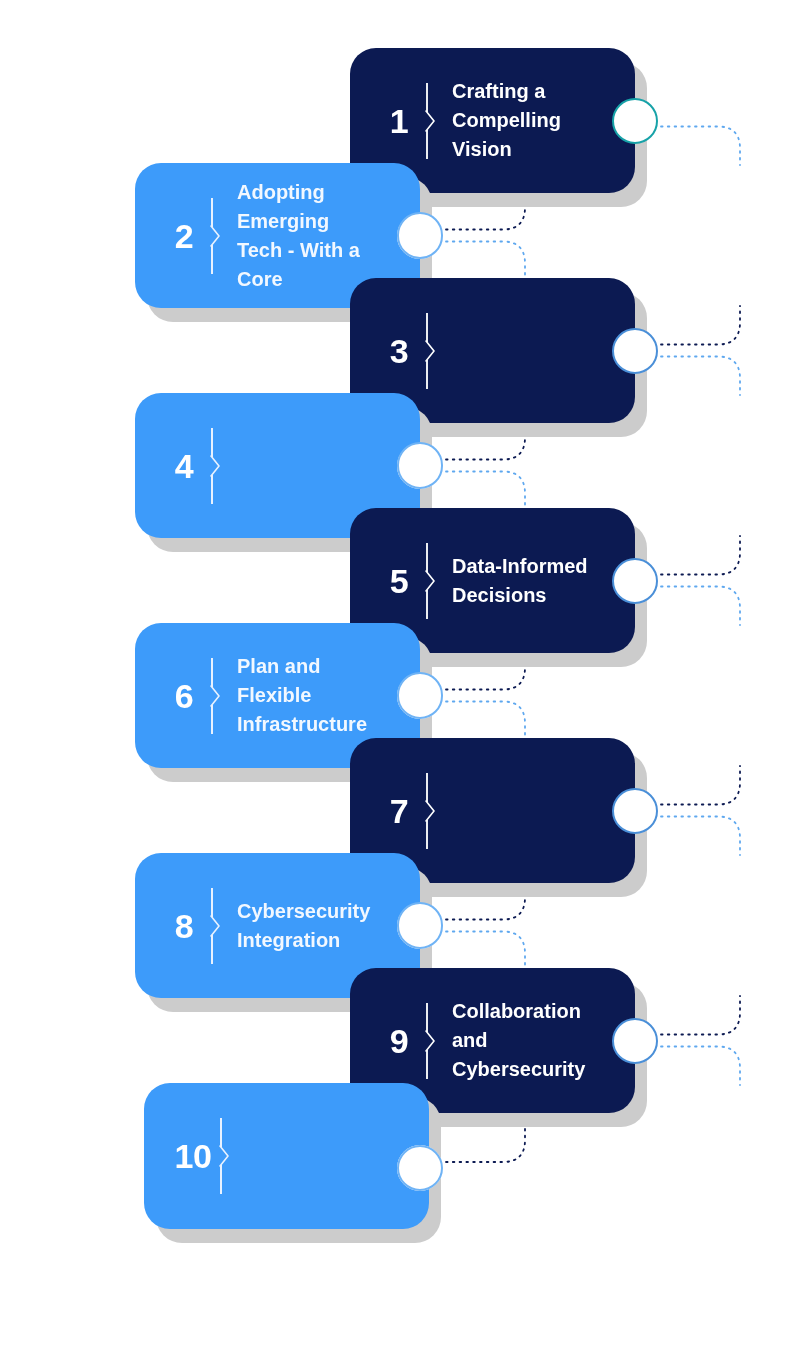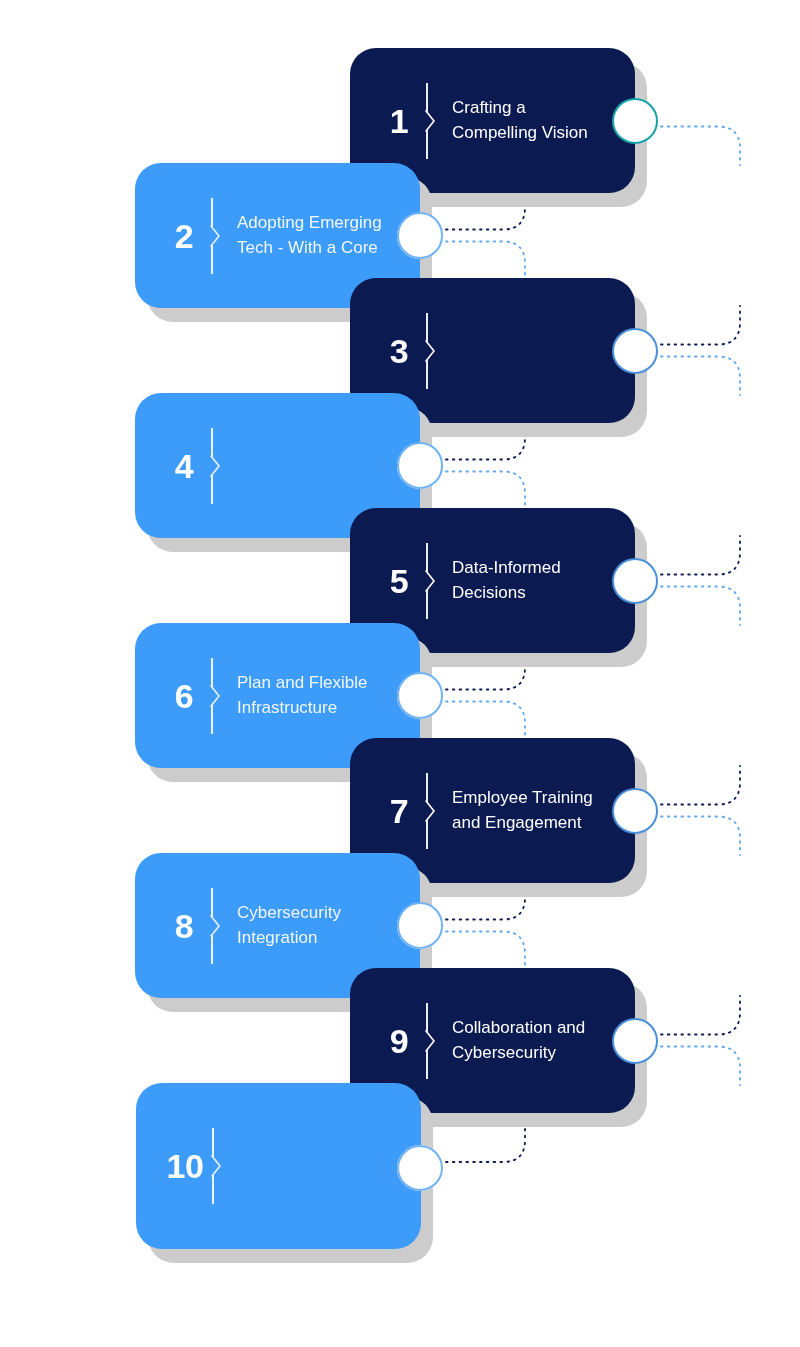--- a/index.html
+++ b/index.html
@@ -82,22 +82,22 @@
   .card-divider .bar-bot { bottom: 0; height: 29px; }
   .card-divider .chev {
     position: absolute;
     left: -1px; top: 27px;
     width: 11px; height: 22px;
   }
 
   .card-text {
     flex: 1 1 auto;
     color: #ffffff;
-    font-size: 17px;
-    font-weight: normal;
+    font-size: 20px;
+    font-weight: bold;
     line-height: 1.45;
     padding-right: 34px;
   }
   .card-blue .card-text { color: #f2f8ff; }
 
   
   .node-circle {
     position: absolute;
     width: 46px; height: 46px;
     border-radius: 50%;
@@ -239,24 +239,20 @@
         <div class="card-shadow"></div>
         <div class="card-body">
           <div class="card-number">7</div>
           <div class="card-divider">
             <span class="bar-top"></span>
             <span class="bar-bot"></span>
             <svg class="chev" viewBox="0 0 11 22">
               <path d="M1 1 L9 11 L1 21" fill="none" stroke="#ffffff" stroke-width="1.6" stroke-linecap="round" stroke-linejoin="round"></path>
             </svg>
           </div>
-          <div class="card-text">
-            <div>Employee Training</div>
-            <div>and Engagement</div>
-          </div>
         </div>
       </div>
       <div class="step-card card-blue" style="left: 135px; top: 853px; height: 145px;">
         <div class="card-shadow"></div>
         <div class="card-body">
           <div class="card-number">8</div>
           <div class="card-divider">
             <span class="bar-top"></span>
             <span class="bar-bot"></span>
             <svg class="chev" viewBox="0 0 11 22">
@@ -279,21 +275,21 @@
             <svg class="chev" viewBox="0 0 11 22">
               <path d="M1 1 L9 11 L1 21" fill="none" stroke="#ffffff" stroke-width="1.6" stroke-linecap="round" stroke-linejoin="round"></path>
             </svg>
           </div>
           <div class="card-text">
             <div>Collaboration and</div>
             <div>Cybersecurity</div>
           </div>
         </div>
       </div>
-      <div class="step-card card-blue" style="left: 136px; top: 1083px; height: 166px;">
+      <div class="step-card card-blue" style="left: 144px; top: 1083px; height: 146px;">
         <div class="card-shadow"></div>
         <div class="card-body">
           <div class="card-number">10</div>
           <div class="card-divider">
             <span class="bar-top"></span>
             <span class="bar-bot"></span>
             <svg class="chev" viewBox="0 0 11 22">
               <path d="M1 1 L9 11 L1 21" fill="none" stroke="#e8f2ff" stroke-width="1.6" stroke-linecap="round" stroke-linejoin="round"></path>
             </svg>
           </div>

